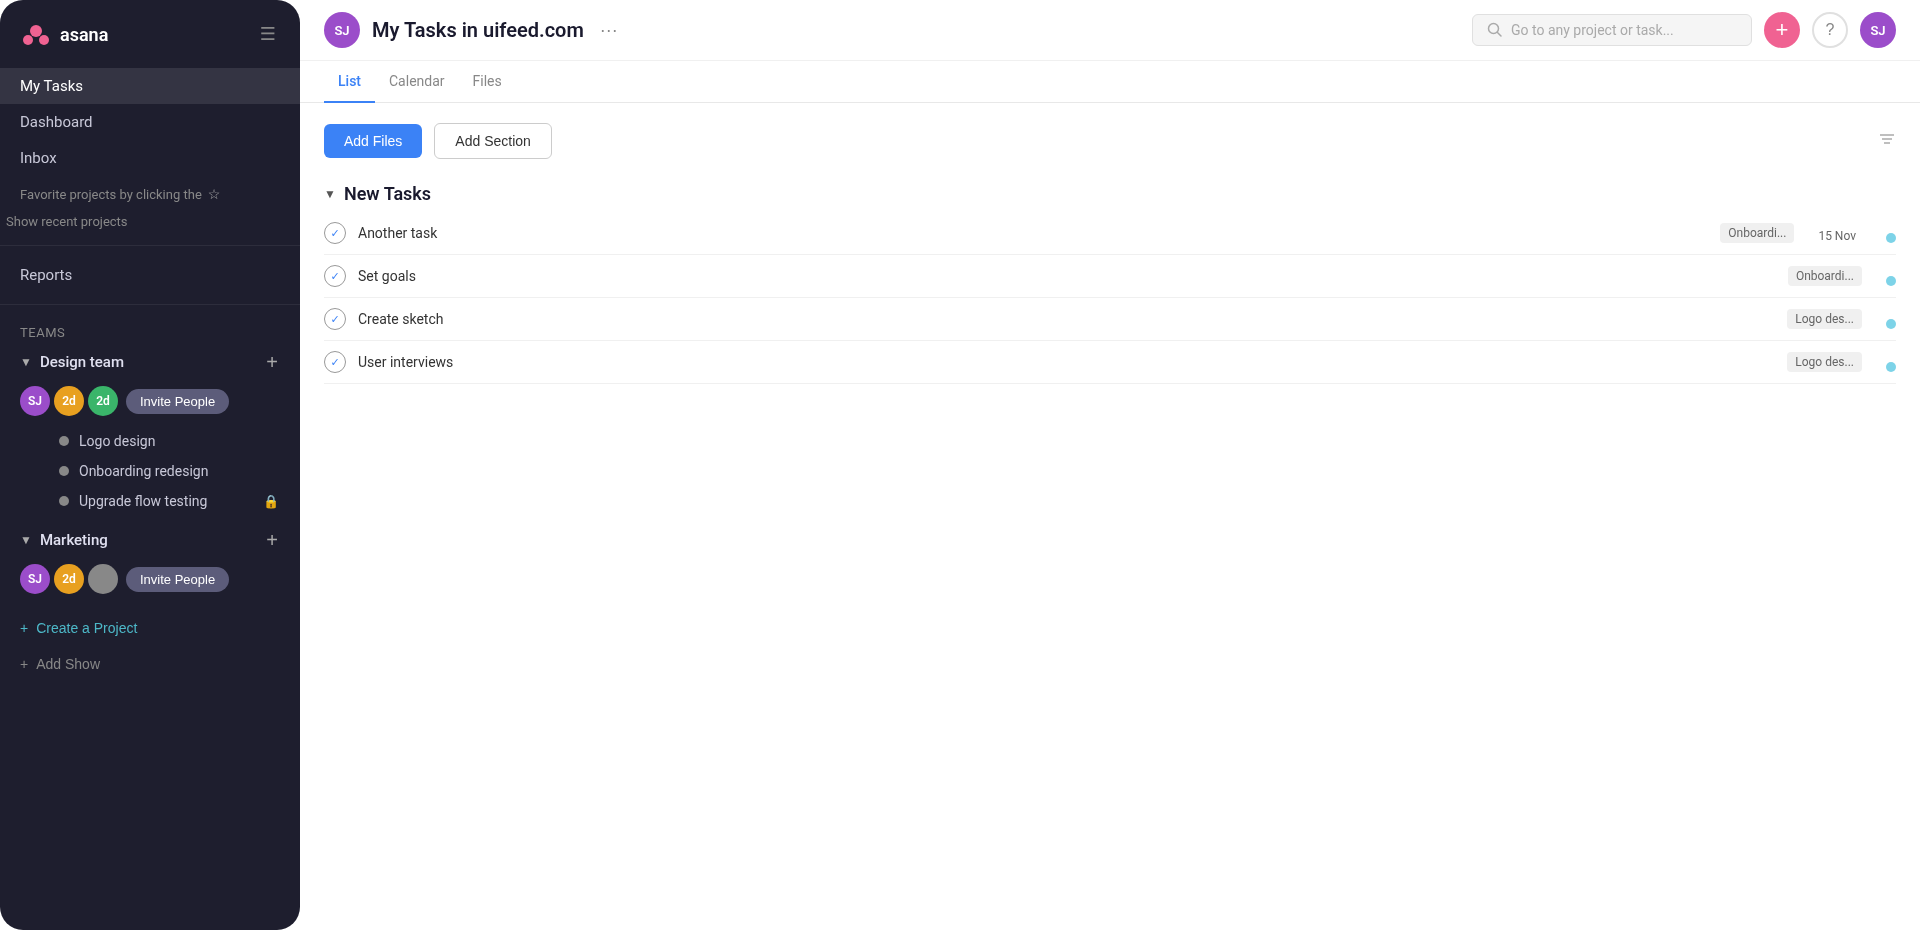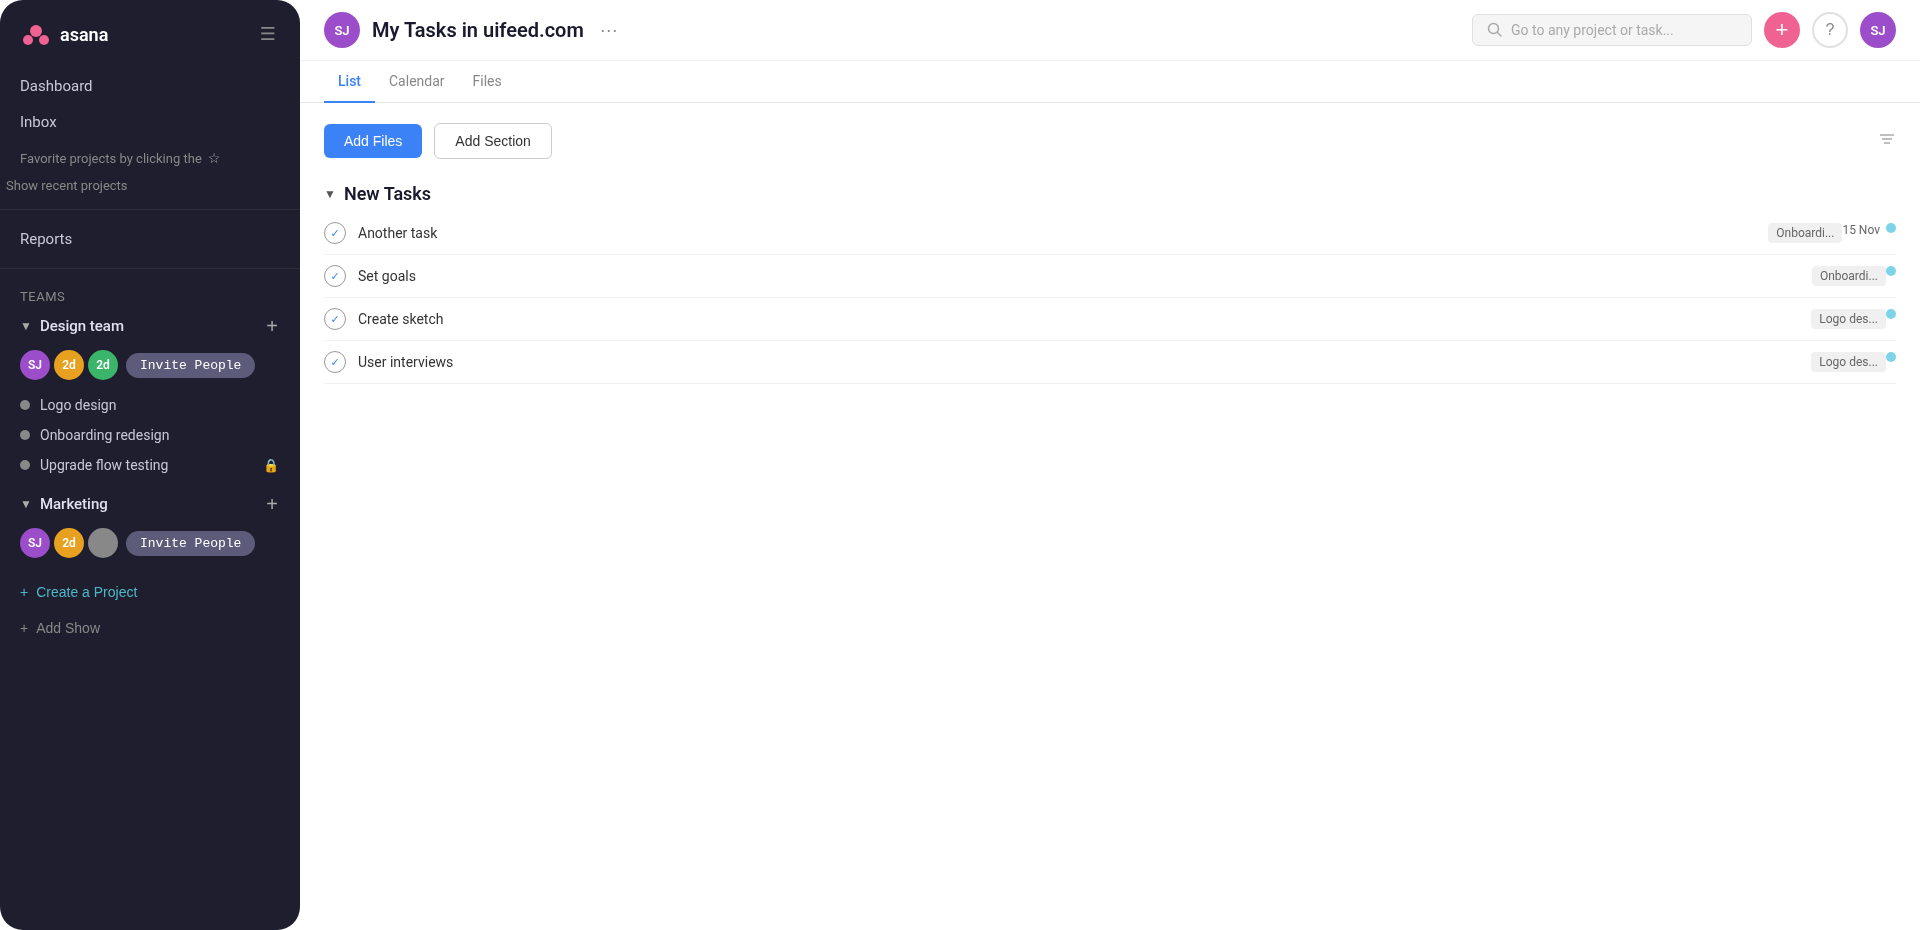--- a/index.html
+++ b/index.html
@@ -140,30 +140,30 @@
     .invite-people-btn {
       background: #5c5c7a;
       border: none;
       border-radius: 20px;
       color: #fff;
       font-size: 13px;
       padding: 5px 14px;
       cursor: pointer;
       margin-left: 4px;
       white-space: nowrap;
-      font-family: Liberation Mono, monospace;
     }
     .project-item {
       display: flex;
       align-items: center;
       padding: 7px 20px;
       cursor: pointer;
       font-size: 14px;
       color: #c8c8d8;
       gap: 10px;
+      margin-left: 39px;
     }
     .project-dot {
       width: 10px;
       height: 10px;
       border-radius: 50%;
       flex-shrink: 0;
     }
     .project-lock {
       margin-left: auto;
       font-size: 13px;
@@ -405,22 +405,22 @@
       background: none;
       cursor: pointer;
     }
     .task-name {
       flex: 1;
       font-size: 14px;
       color: #333;
     }
     .task-tags {
       display: flex;
-      align-items: flex-start;
-      gap: 0;
+      align-items: flex-end;
+      gap: 24px;
     }
     .task-tag {
       background: #f0f0f0;
       color: #666;
       border-radius: 4px;
       padding: 3px 8px;
       font-size: 12px;
     }
     .task-date {
       font-size: 12px;
@@ -446,20 +446,23 @@
         <circle cx="16" cy="13" r="6" fill="#f06292"></circle>
         <circle cx="8" cy="22" r="5" fill="#f06292"></circle>
         <circle cx="24" cy="22" r="5" fill="#f06292"></circle>
       </svg>
       <span class="asana-logo-text">asana</span>
     </div>
     <button class="sidebar-collapse-btn">☰</button>
   </div>
 
   <div class="sidebar-nav">
+    <div class="sidebar-nav-item active">
+      <span>My Tasks</span>
+    </div>
     <div class="sidebar-nav-item">
       <span>Dashboard</span>
     </div>
     <div class="sidebar-nav-item">
       <span>Inbox</span>
     </div>
   </div>
 
   <div class="sidebar-hint">
     <span>Favorite projects by clicking the</span>

